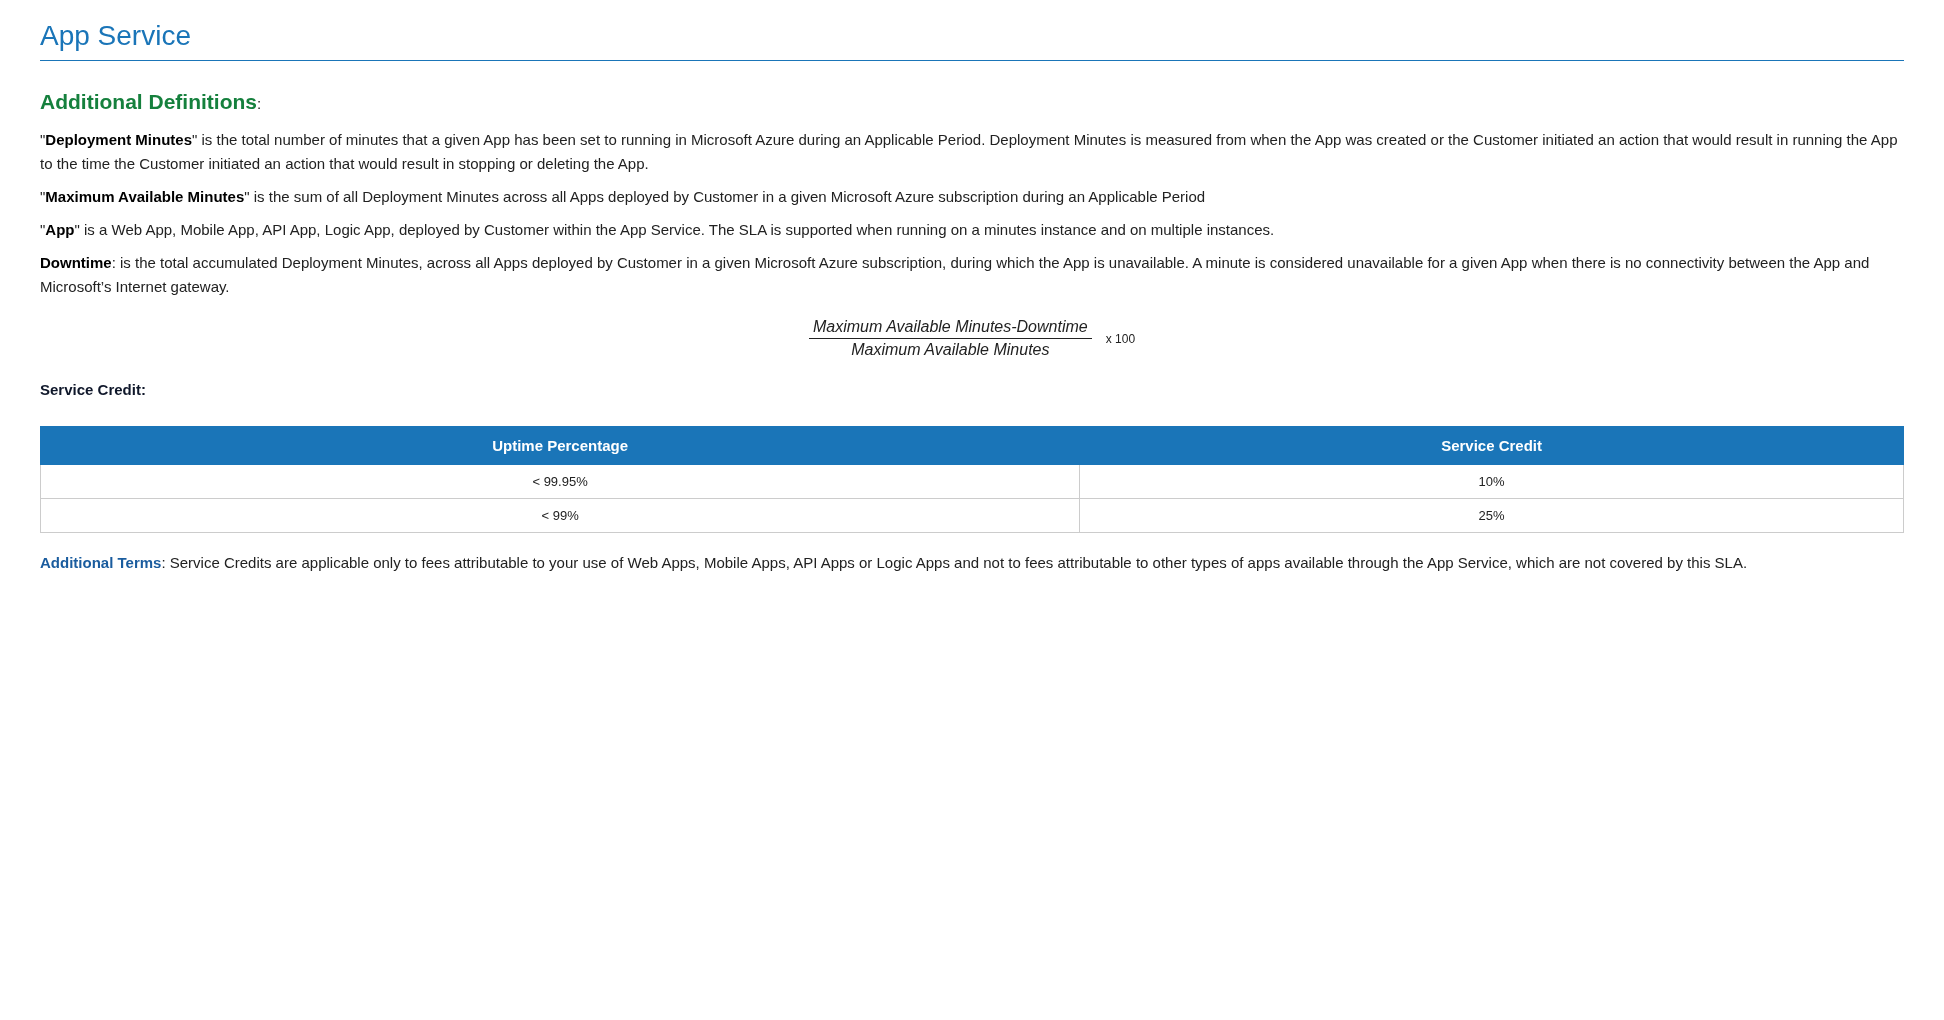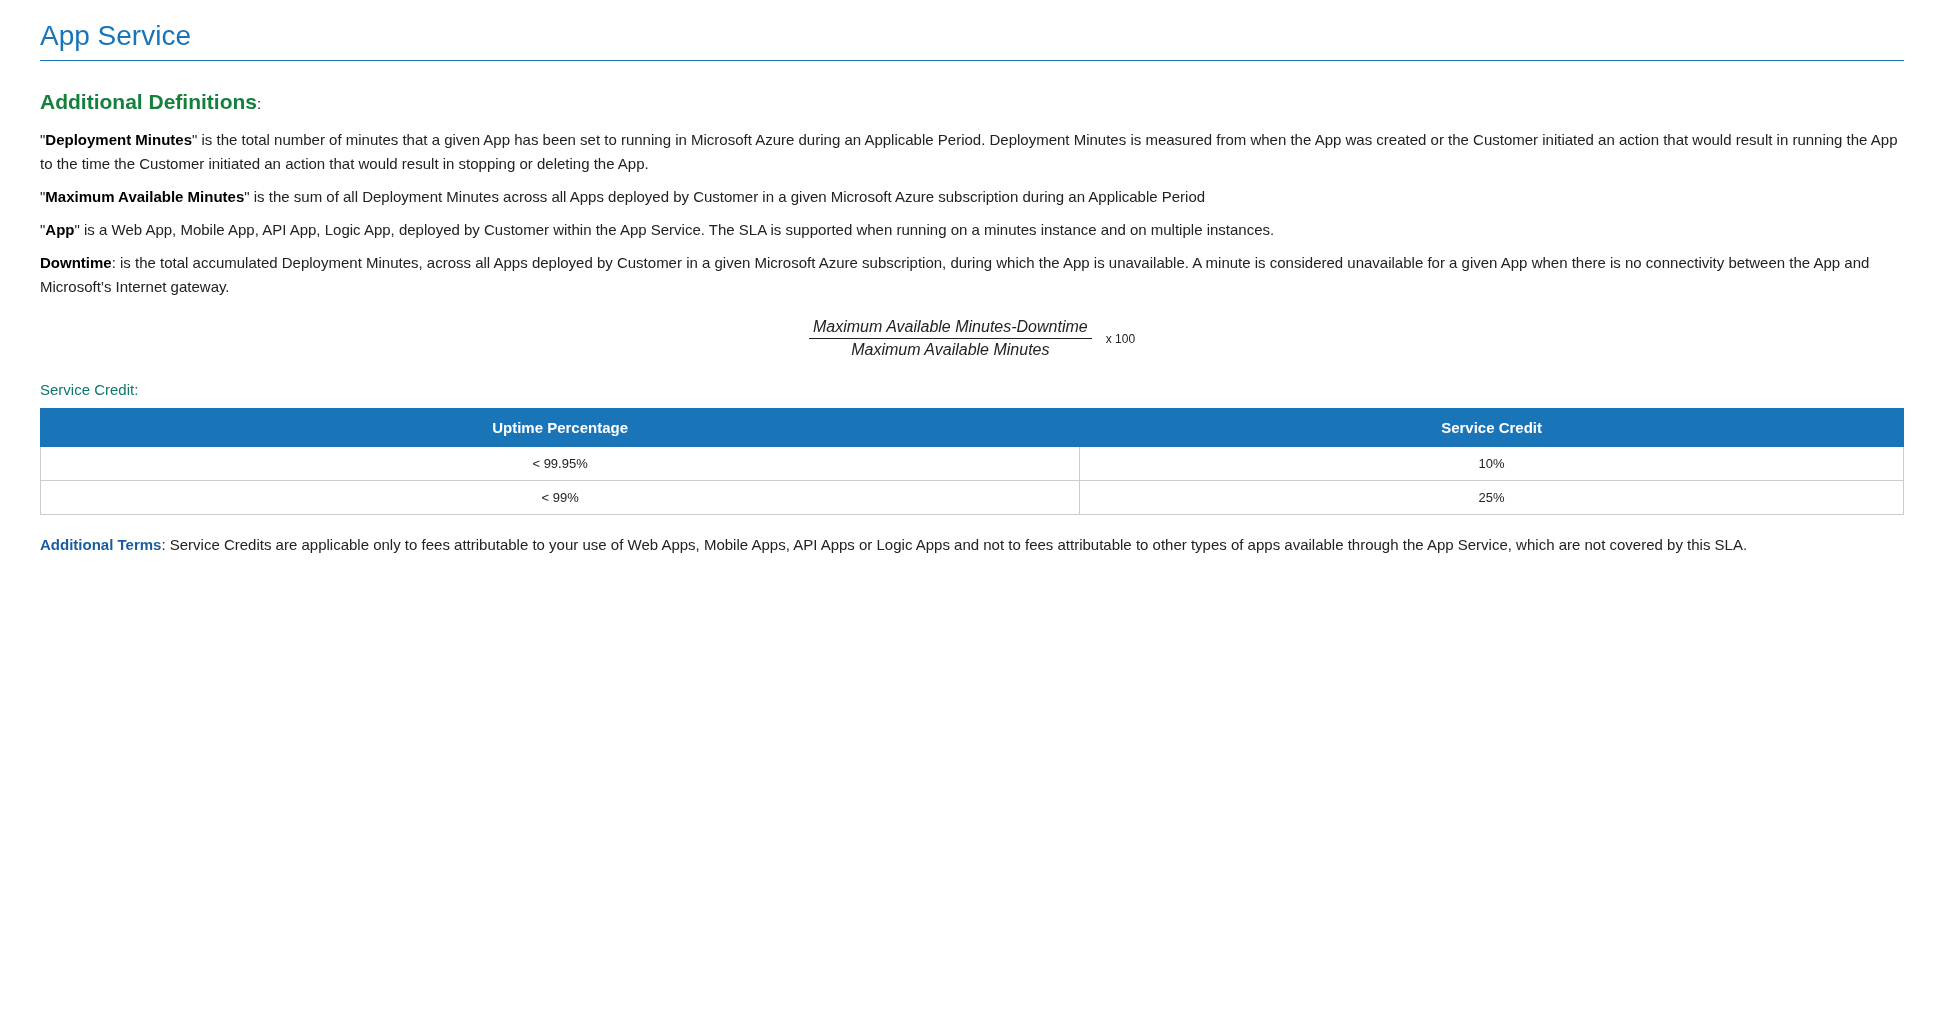--- a/index.html
+++ b/index.html
@@ -76,24 +76,24 @@
       padding: 2px 4px 0 4px;
       font-style: italic;
     }
 
     .multiply {
       font-style: normal;
       font-size: 12px;
     }
 
     .service-credit-heading {
-      font-weight: 400;
-      color: #0f766e;
+      font-weight: 700;
+      color: #0f172a;
       font-size: 15px;
-      margin-bottom: 10px;
+      margin-bottom: 28px;
       margin-top: 8px;
     }
 
     table {
       width: 100%;
       border-collapse: collapse;
       margin-bottom: 18px;
     }
 
     table thead tr {

